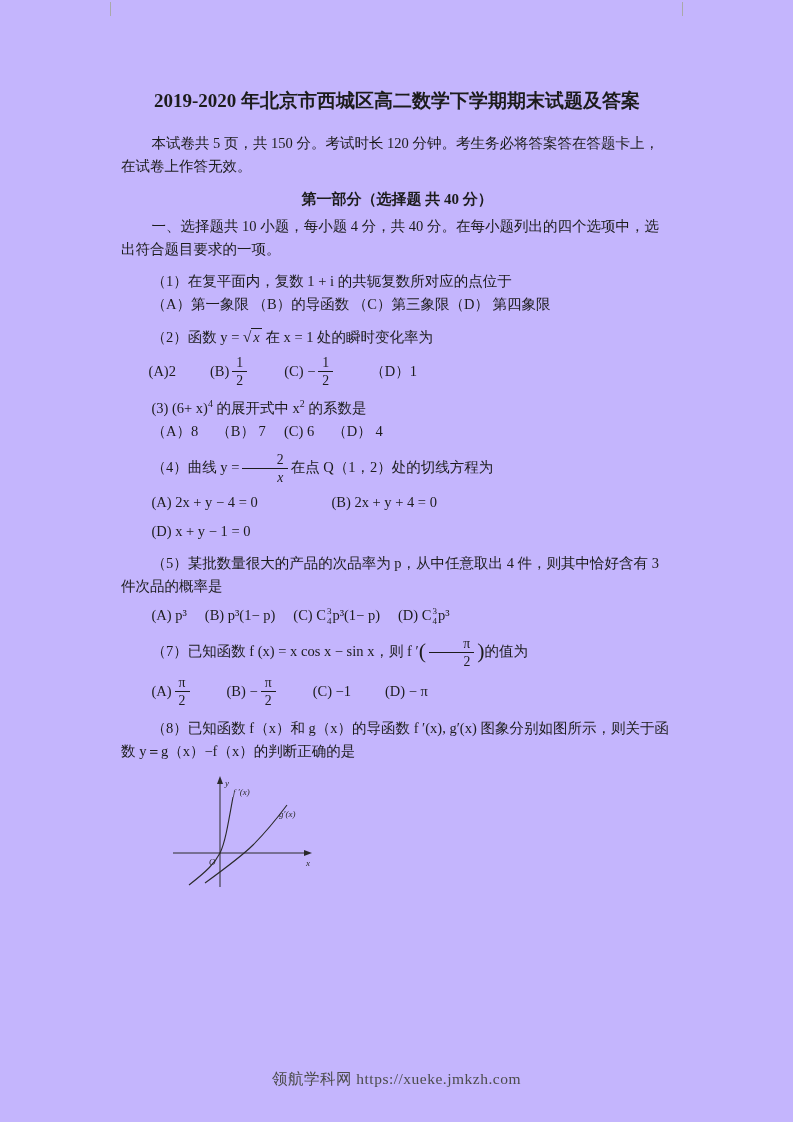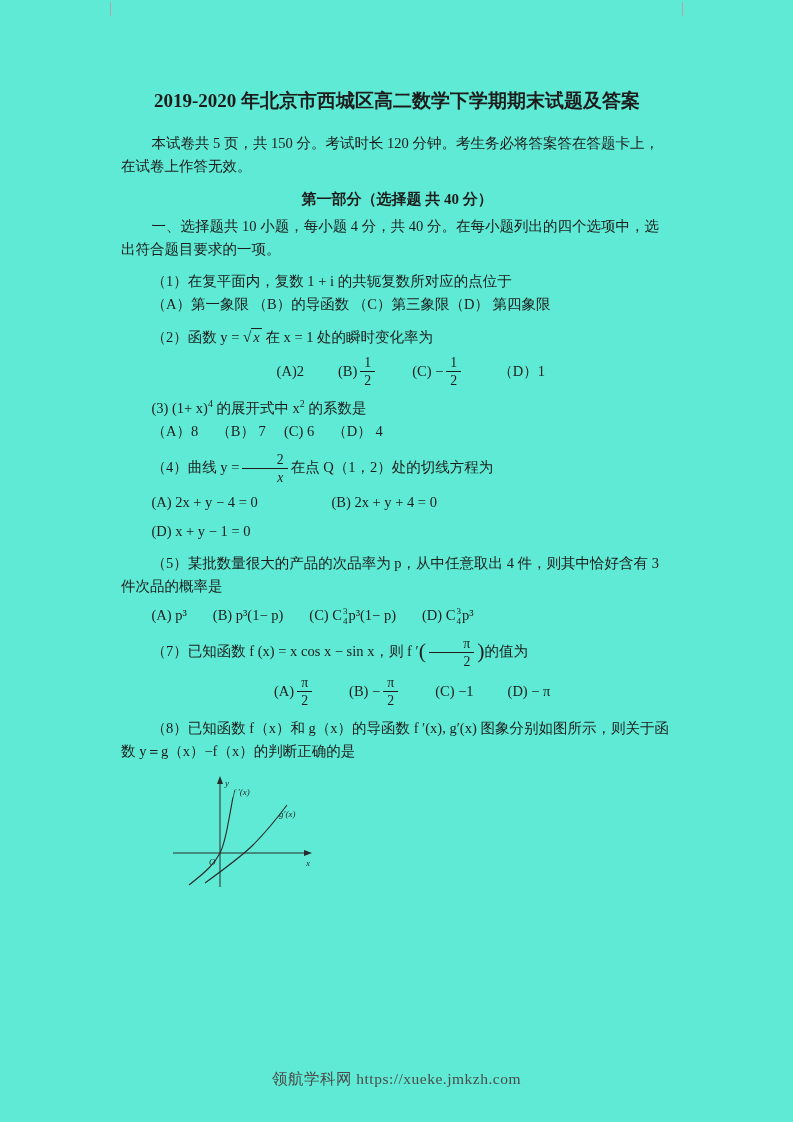--- a/index.html
+++ b/index.html
@@ -1,21 +1,21 @@
 <!DOCTYPE html>
 <html><head>
 <meta charset="utf-8">
 <style>
   * { box-sizing: border-box; }
   html,body { margin:0; padding:0; background:#ffffff; }
   .page {
     position: relative;
     width: 793px;
     height: 1122px;
-    background: #5eead4;
+    background: #c4b5fd;
     overflow: hidden;
     font-family: "Liberation Serif", "DejaVu Serif", serif;
     color: #1c1c1c;
     font-size: 14.5px;
     line-height: 23px;
   }
   .crop-mark { position:absolute; top:2px; width:1px; height:14px; background:#a9a9a9; }
   .crop-left  { left:110px; }
   .crop-right { left:682px; }
 
@@ -35,22 +35,22 @@
     font-weight: bold;
     font-size: 15px;
     margin: 10px 0 4px 0;
   }
   .q { margin-top: 9px; }
   .opts-row {
     display: flex;
     align-items: center;
     margin: 6px 0 0 2.1em;
   }
-  .gap-md { gap: 26px; font-family: Liberation Serif, serif; }
-  .gap-lg { gap: 34px; justify-content: center; }
+  .gap-md { gap: 18px; font-family: Liberation Serif, serif; }
+  .gap-lg { gap: 34px; }
   .opt { display: inline-flex; align-items: center; }
   .w-fixed { width: 180px; }
 
   
   .frac {
     display: inline-flex;
     flex-direction: column;
     align-items: center;
     vertical-align: middle;
     line-height: 15px;
@@ -149,21 +149,21 @@
             <span class="frac">
               <span class="num">1</span>
               <span class="den">2</span>
             </span>
           </span>
         <span class="opt">（D）1</span>
       </div>
     </div>
 
     <div class="q">
-      <p class="indent"><span>(3) (1+ x)</span><span class="sup">4</span><span> 的展开式中 x</span><span class="sup">2</span><span> 的系数是</span></p>
+      <p class="indent"><span>(3) (6+ x)</span><span class="sup">4</span><span> 的展开式中 x</span><span class="sup">2</span><span> 的系数是</span></p>
       <p class="indent">（A）8 　（B） 7 　(C) 6 　（D） 4</p>
     </div>
 
     <div class="q">
       <p class="indent"><span>（4）曲线 y =</span><span class="frac">
             <span class="num">2</span>
             <span class="den var">x</span>
           </span><span>在点 Q（1，2）处的切线方程为</span></p>
       <div class="opts-row">
         <span class="opt w-fixed">(A) 2x + y − 4 = 0</span>

